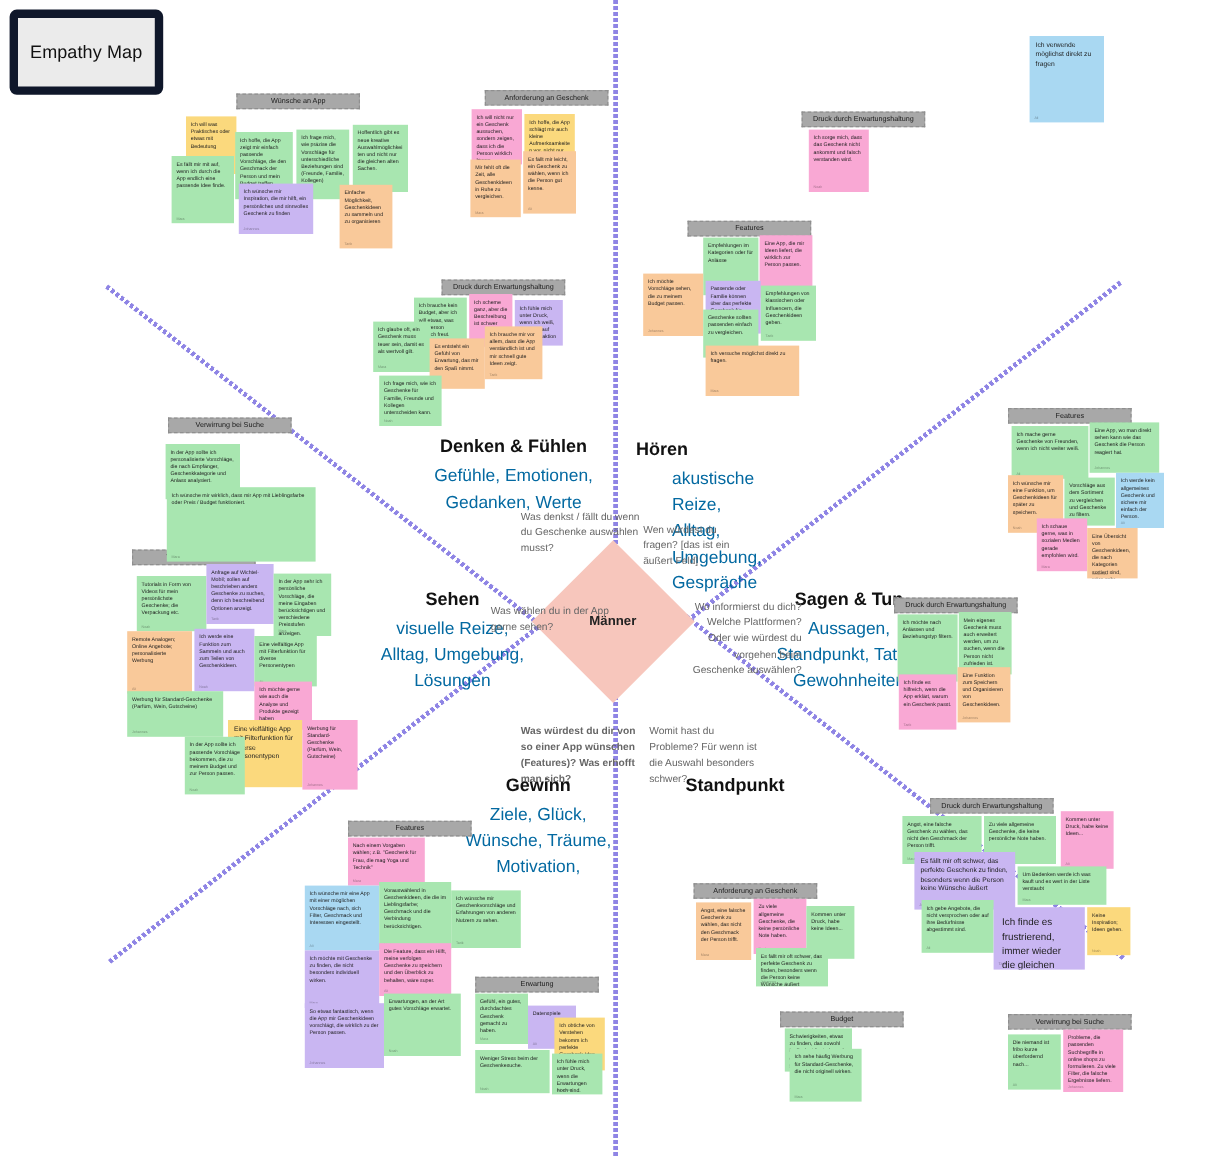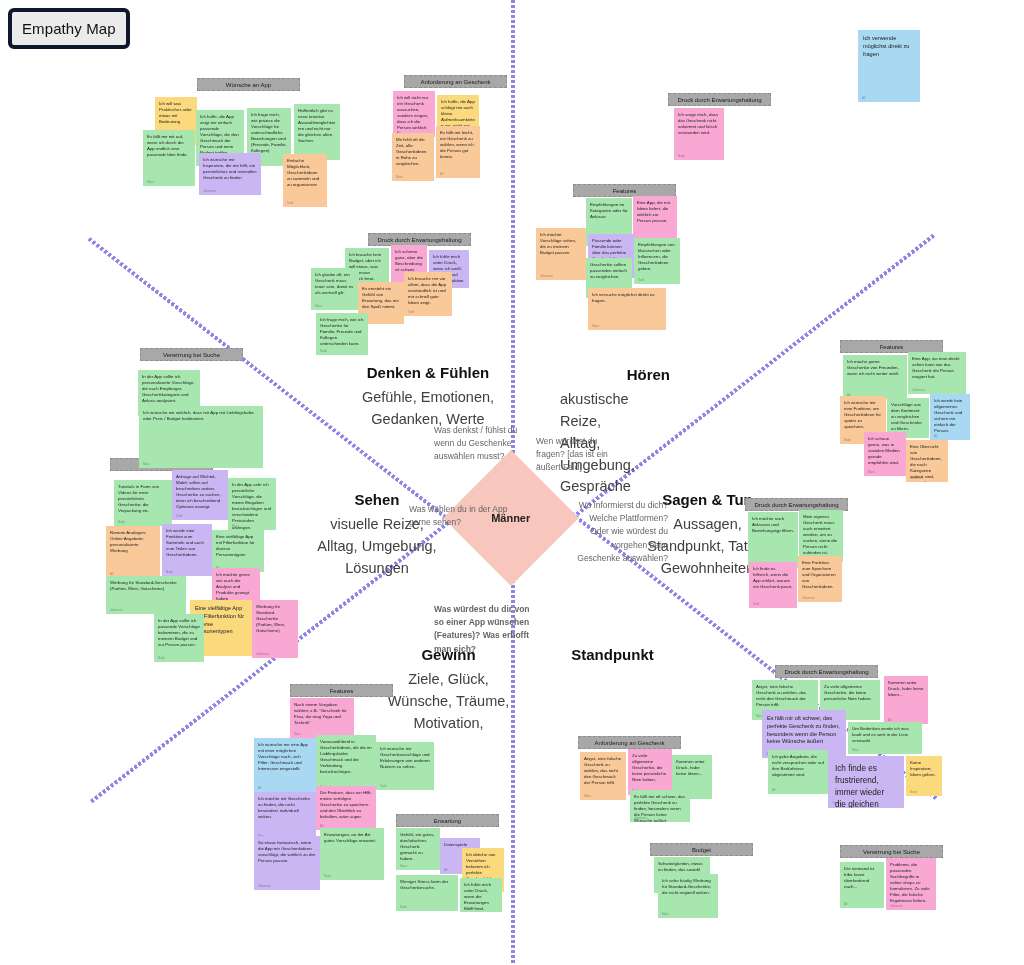--- a/index.html
+++ b/index.html
@@ -8,22 +8,22 @@
     background:#ffffff;
     font-family:"Liberation Sans",sans-serif;
     overflow:hidden;
     position:relative;
   }
   #canvas{position:absolute;inset:0;width:1024px;height:965px;}
 
   
   .title-chip{
     position:absolute;left:8px;top:8px;
-    background:#ebebeb;border:4px solid #0f172a;border-radius:6px;
-    padding:8px 10px;font-size:15px;color:#111;font-weight:400;
+    background:#ebebeb;border:7px solid #0f172a;border-radius:6px;
+    padding:20px 10px;font-size:15px;color:#111;font-weight:400;
     letter-spacing:.1px;
   }
 
   
   .line{position:absolute;background:#7b6fe0;opacity:.85;}
   .diag{
     height:4px;transform-origin:0 0;
     background:repeating-linear-gradient(to right,#7b6fe0 0 3px,rgba(255,255,255,0) 3px 5px);
   }
   .vline{
@@ -37,21 +37,21 @@
     background:#f7c6bc;transform:rotate(45deg);
     display:flex;align-items:center;justify-content:center;
   }
   .diamond span{
     transform:rotate(-45deg);font-size:11px;font-weight:700;color:#222;
   }
 
   
   .qlabel{position:absolute;text-align:center;}
   .qlabel .q-title{font-size:15px;font-weight:700;color:#111;line-height:1.35;}
-  .qlabel .q-sub{font-size:14.5px;color:#404040;line-height:1.5;margin-top:4px;}
+  .qlabel .q-sub{font-size:14.5px;color:#0369a1;line-height:1.5;margin-top:4px;}
   .qprompt{position:absolute;font-size:8.5px;color:#666;line-height:1.55;}
 
   
   .grp{
     position:absolute;background:#a8a8a8;border:1px dashed #8f8f8f;
     display:flex;align-items:center;justify-content:center;
     font-size:6px;color:#1a1a1a;font-weight:400;box-sizing:border-box;
   }
 
   
@@ -94,24 +94,24 @@
 
   <div class="diamond">
     <span>Männer</span>
   </div>
 
   <div class="qlabel" style="left:343px;top:363px;width:170px;">
     <div class="q-title">Denken &amp; Fühlen</div>
     <div class="q-sub" style="white-space:pre-line;">Gefühle, Emotionen,
 Gedanken, Werte</div>
   </div>
-  <div class="qprompt" style="left:434px;top:424px;width:105px;">Was denkst / fühlst du wenn du Geschenke auswählen musst?</div>
+  <div class="qprompt" style="left:434px;top:424px;width:105px;">Was denkst / fällt du wenn du Geschenke auswählen musst?</div>
 
   <div class="qlabel" style="left:530px;top:365px;width:140px;text-align:left;">
-    <div class="q-title" style="text-align:right;">Hören</div>
+    <div class="q-title" style="text-align:left;">Hören</div>
     <div class="q-sub" style="white-space:pre-line;text-align:left;padding-left:30px;">akustische Reize,
 Alltag, Umgebung,
 Gespräche</div>
   </div>
   <div class="qprompt" style="left:536px;top:435px;width:92px;">Wen würdest du fragen? [das ist ein äußert Feld]</div>
 
   <div class="qlabel" style="left:312px;top:490px;width:130px;">
     <div class="q-title">Sehen</div>
     <div class="q-sub" style="white-space:pre-line;">visuelle Reize,
 Alltag, Umgebung,
@@ -131,20 +131,21 @@
     <div class="q-title">Gewinn</div>
     <div class="q-sub" style="white-space:pre-line;">Ziele, Glück,
 Wünsche, Träume,
 Motivation,</div>
   </div>
   <div class="qprompt" style="left:434px;top:603px;width:105px;font-weight:bold;">Was würdest du dir von so einer App wünschen (Features)? Was erhofft man sich?</div>
 
   <div class="qlabel" style="left:530px;top:645px;width:165px;">
     <div class="q-title">Standpunkt</div>
   </div>
+  <div class="qprompt" style="left:541px;top:603px;width:95px;">Womit hast du Probleme? Für wenn ist die Auswahl besonders schwer?</div>
 
   <div class="grp" style="left:197px;top:78px;width:103px;height:13px;">Wünsche an App</div>
   <div class="grp" style="left:404px;top:75px;width:103px;height:13px;">Anforderung an Geschenk</div>
   <div class="grp" style="left:668px;top:93px;width:103px;height:13px;">Druck durch Erwartungshaltung</div>
   <div class="grp" style="left:573px;top:184px;width:103px;height:13px;">Features</div>
   <div class="grp" style="left:368px;top:233px;width:103px;height:13px;">Druck durch Erwartungshaltung</div>
   <div class="grp" style="left:140px;top:348px;width:103px;height:13px;">Verwirrung bei Suche</div>
   <div class="grp" style="left:840px;top:340px;width:103px;height:13px;">Features</div>
   <div class="grp" style="left:110px;top:458px;width:103px;height:13px;">Wünsche an App</div>
   <div class="grp" style="left:745px;top:498px;width:103px;height:13px;">Druck durch Erwartungshaltung</div>

